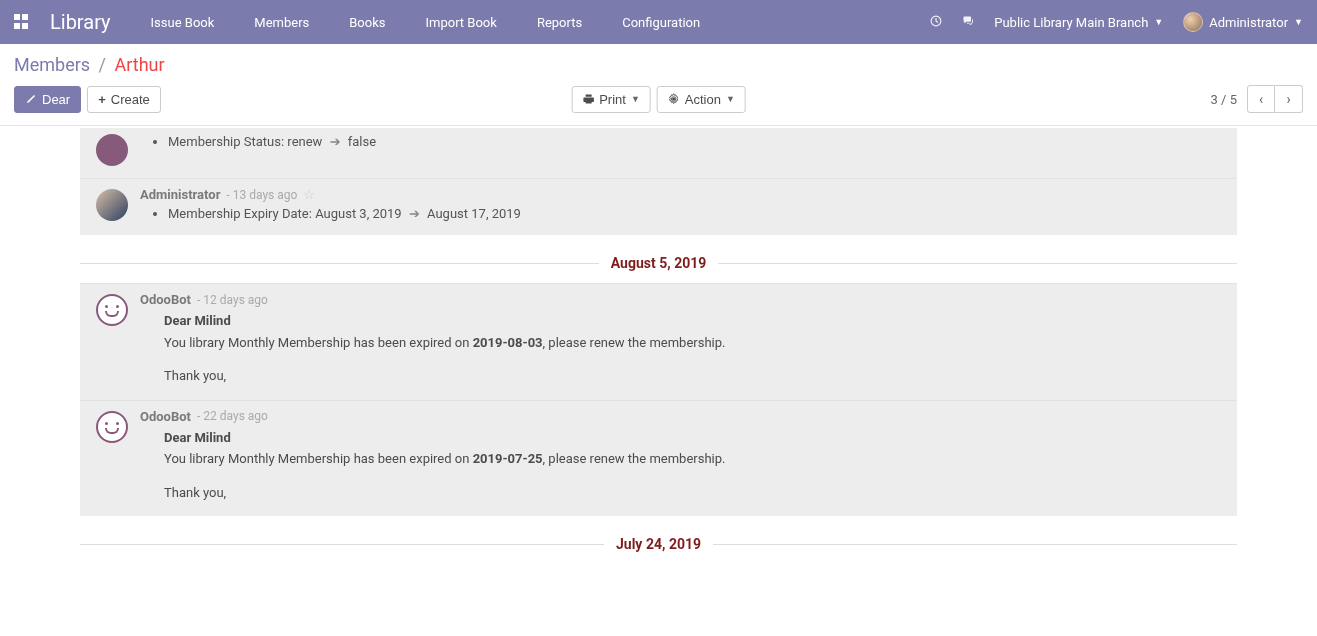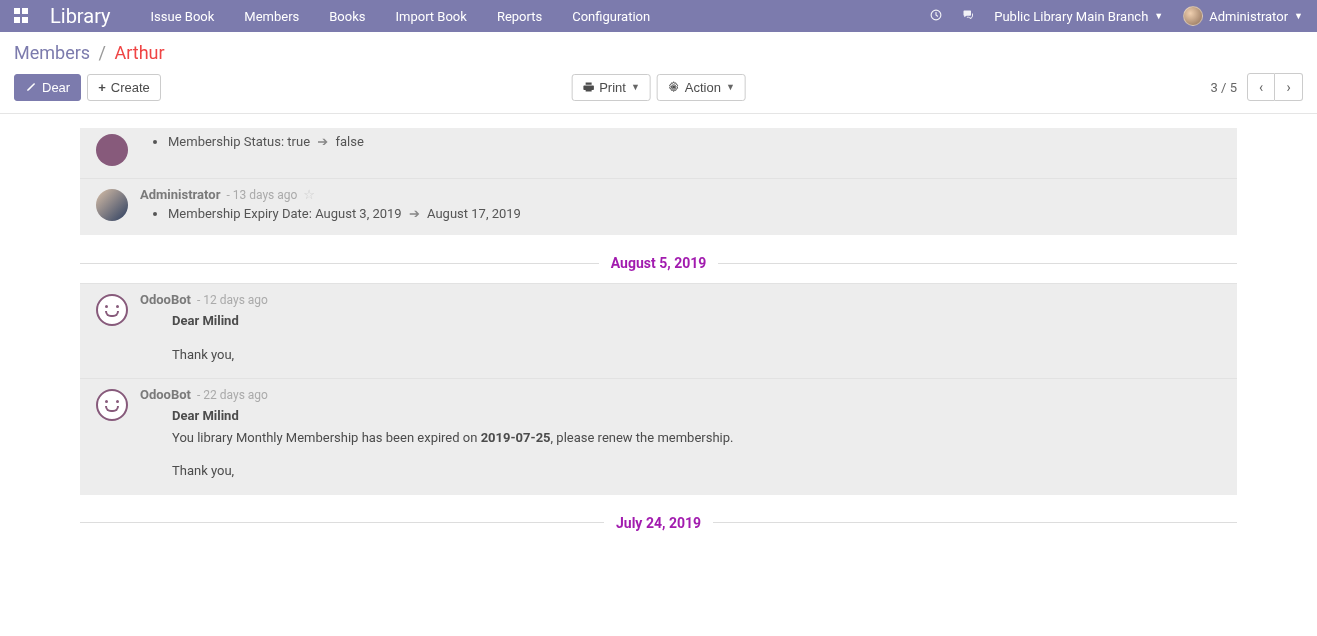--- a/index.html
+++ b/index.html
@@ -9,21 +9,21 @@
       color: #4c4c4c;
       background: #fff;
       width: 1317px;
       height: 636px;
       overflow: hidden;
       position: relative;
     }
     
     .navbar {
       background: #7c7bad;
-      height: 32px;
+      height: 44px;
       display: flex;
       align-items: center;
       padding: 0 14px;
       color: #fff;
     }
     .navbar-left { display: flex; align-items: center; }
     .apps-icon {
       width: 16px; height: 16px;
       display: inline-flex; flex-wrap: wrap;
       gap: 2px;
@@ -32,21 +32,21 @@
     }
     .apps-icon span {
       width: 6px; height: 6px; background: #fff; display: block;
     }
     .brand {
       font-size: 20px;
       font-weight: 400;
       margin-right: 40px;
       cursor: pointer;
     }
-    .nav-menu { display: flex; gap: 30px; }
+    .nav-menu { display: flex; gap: 40px; }
     .nav-item { color: #fff; font-size: 13px; cursor: pointer; }
     .navbar-right { margin-left: auto; display: flex; align-items: center; gap: 20px; }
     .nav-icon { color: #fff; opacity: 0.9; cursor: pointer; }
     .company-switch { display: flex; align-items: center; gap: 6px; cursor: pointer; justify-content: flex-end; }
     .user-menu { display: flex; align-items: center; gap: 6px; cursor: pointer; }
     .caret { font-size: 9px; }
     .avatar-nav {
       width: 20px; height: 20px; border-radius: 50%;
       background: radial-gradient(circle at 35% 35%, #f0d0b0, #8b6c54);
       border: 1px solid rgba(255,255,255,0.4);
@@ -147,31 +147,31 @@
       margin-bottom: 4px;
     }
     .msg-author { font-weight: 700; color: #7a7a7a; }
     .msg-time { color: #aaa; font-size: 12px; }
     .msg-time::before { content: '- '; }
     .star-icon { color: #ccc; font-size: 13px; cursor: pointer; }
     .change-list { list-style: disc; padding-left: 28px; color: #555; }
     .change-list li { margin: 2px 0; }
     .arrow { color: #888; margin: 0 4px; }
     .msg-content { color: #4c4c4c; line-height: 1.5; }
-    .msg-content p { margin: 2px 8px; padding-left: 24px; }
+    .msg-content p { margin: 2px 0; padding-left: 24px; }
     .msg-content .bold { font-weight: 700; }
     .date-sep {
       display: flex; align-items: center;
       margin: 20px 80px 12px 80px;
       gap: 12px;
     }
     .date-sep::before, .date-sep::after {
       content: ''; flex: 1; height: 1px; background: #ddd;
     }
-    .date-sep-text { font-weight: 700; color: #a21caf; font-size: 14px; }
+    .date-sep-text { font-weight: 700; color: #7f1d1d; font-size: 14px; }
     
     .content::-webkit-scrollbar { width: 14px; }
     .content::-webkit-scrollbar-track { background: #f5f5f5; }
     .content::-webkit-scrollbar-thumb { background: #c0c0c0; border-radius: 2px; }
     .icon-svg { width: 12px; height: 12px; }
   </style>
 </head>
 <body>
 
 <div class="navbar">
@@ -269,21 +269,21 @@
 
 <div class="content">
   <div class="content-inner">
 
     <div class="msg-block" style="padding-top:4px;">
       <div class="msg-avatar" style="background:#875a7b;"></div>
       <div class="msg-body">
         <ul class="change-list">
           <li>
             <span>Membership Status:</span>
-            <span>true</span>
+            <span>renew</span>
             <span class="arrow">➔</span>
             <span>false</span>
           </li>
         </ul>
       </div>
     </div>
 
     <div class="msg-block">
       <div class="msg-avatar admin"></div>
       <div class="msg-body">
@@ -313,20 +313,23 @@
             <div class="bot-smile"></div>
           </div>
       </div>
       <div class="msg-body">
         <div class="msg-header">
           <span class="msg-author">OdooBot</span>
           <span class="msg-time">12 days ago</span>
         </div>
         <div class="msg-content">
           <p class="bold">Dear Milind</p>
+          <p>
+            <span>You library Monthly Membership has been expired on </span><span class="bold">2019-08-03</span><span>, please renew the membership.</span>
+          </p>
           <p style="height:10px;"></p>
           <p>Thank you,</p>
         </div>
       </div>
     </div>
 
 
     <div class="msg-block">
       <div class="msg-avatar bot">
         <div class="bot-face">

